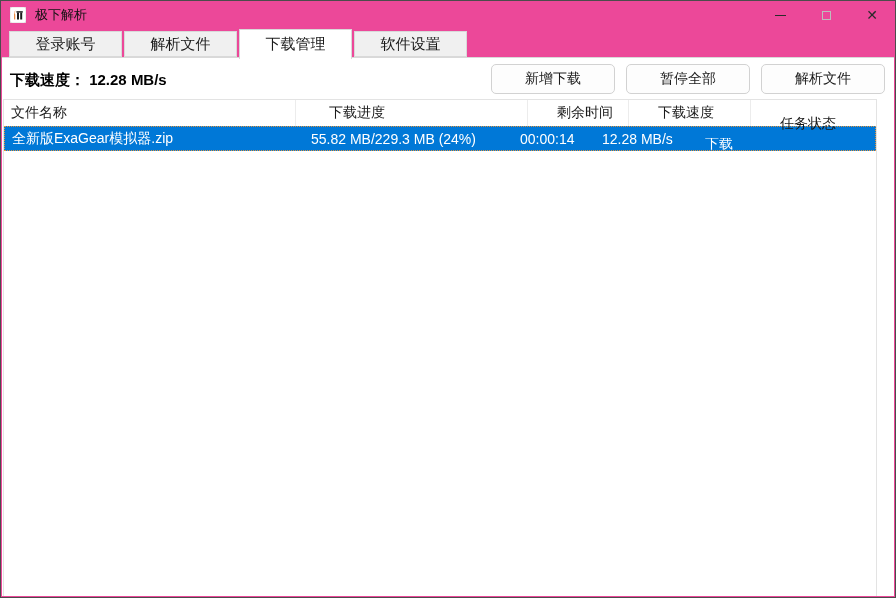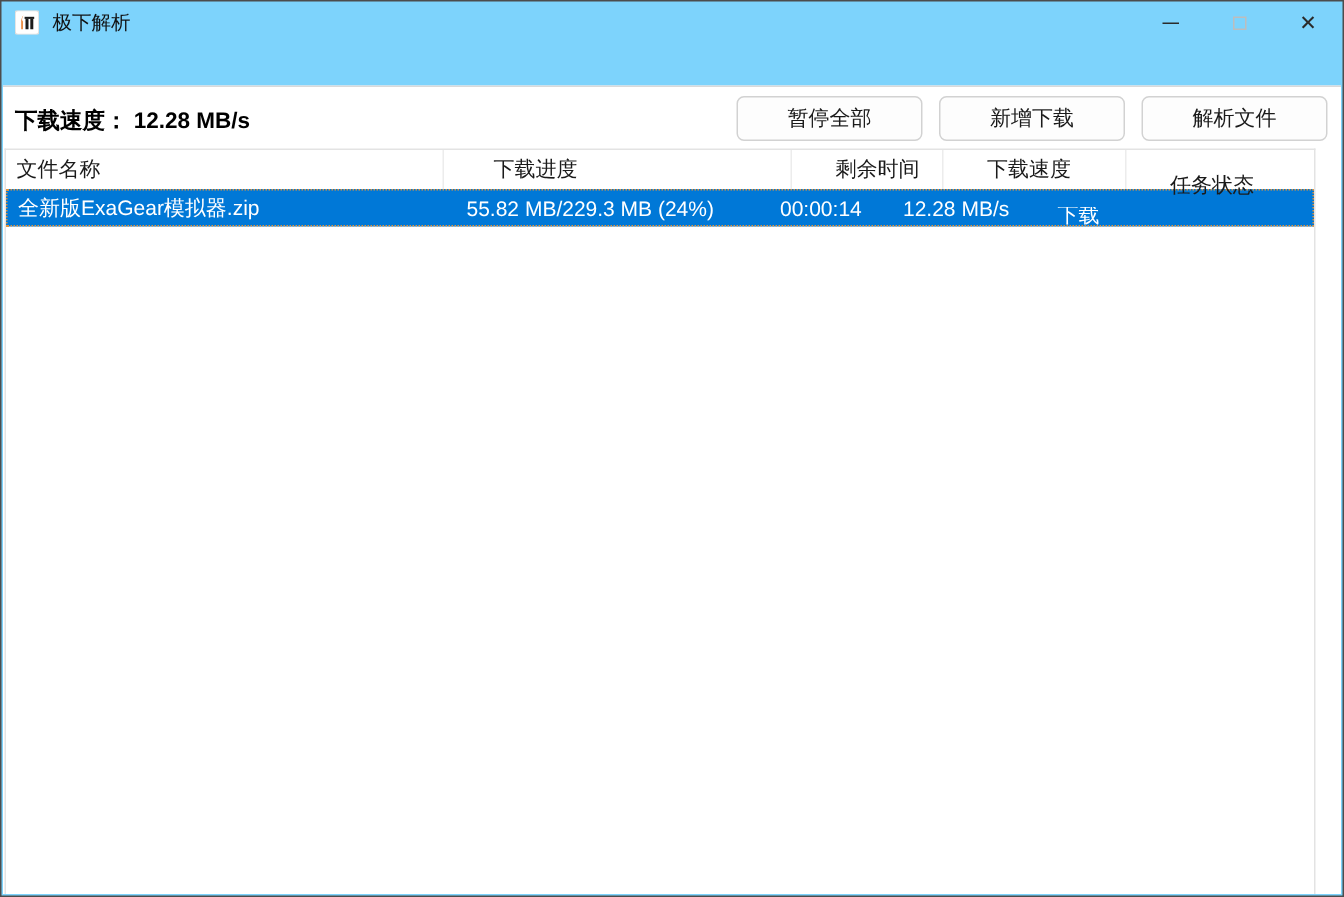--- a/index.html
+++ b/index.html
@@ -1,21 +1,21 @@
 <!DOCTYPE html>
 <html><head>
 <meta charset="utf-8">
 <style>
   * { margin:0; padding:0; box-sizing:border-box; }
   html,body { width:896px; height:598px; }
   body { font-family:"Liberation Sans", sans-serif; color:#1a1a1a; }
 
   .window {
     position:relative; width:896px; height:598px;
-    background:#7dd3fc; border:1px solid #4c4c4c; overflow:hidden;
+    background:#ec4899; border:1px solid #4c4c4c; overflow:hidden;
   }
 
   
   .titlebar {
     position:absolute; top:0; left:0; right:0; height:28px;
     display:flex; align-items:center;
   }
   .app-icon { width:16px; height:16px; margin-left:9px; flex:0 0 auto; }
   .title-text { margin-left:9px; font-size:13px; color:#111; }
   .caption-controls { position:absolute; right:0; top:0; height:28px; display:flex; }
@@ -99,31 +99,45 @@
       </div>
       <div class="cap-btn">
         <span class="max-glyph"></span>
       </div>
       <div class="cap-btn">
         <span class="close-glyph">✕</span>
       </div>
     </div>
   </div>
 
+  <div class="tabs">
+    <div class="tab">
+      <span>登录账号</span>
+    </div>
+    <div class="tab">
+      <span>解析文件</span>
+    </div>
+    <div class="tab active">
+      <span>下载管理</span>
+    </div>
+    <div class="tab">
+      <span>软件设置</span>
+    </div>
+  </div>
 
   <div class="pane">
 
     <div class="speed-line">
       <span>下载速度：</span>
       <span>12.28 MB/s</span>
     </div>
 
     <div class="btn-row">
+      <button class="btn">新增下载</button>
       <button class="btn">暂停全部</button>
-      <button class="btn">新增下载</button>
       <button class="btn">解析文件</button>
     </div>
 
     <div class="listview">
       <div class="lv-grid lv-header">
         <div class="hcell c0">文件名称</div>
         <div class="hcell c1">下载进度</div>
         <div class="hcell c2">剩余时间</div>
         <div class="hcell c3">下载速度</div>
         <div class="hcell c4">任务状态</div>

